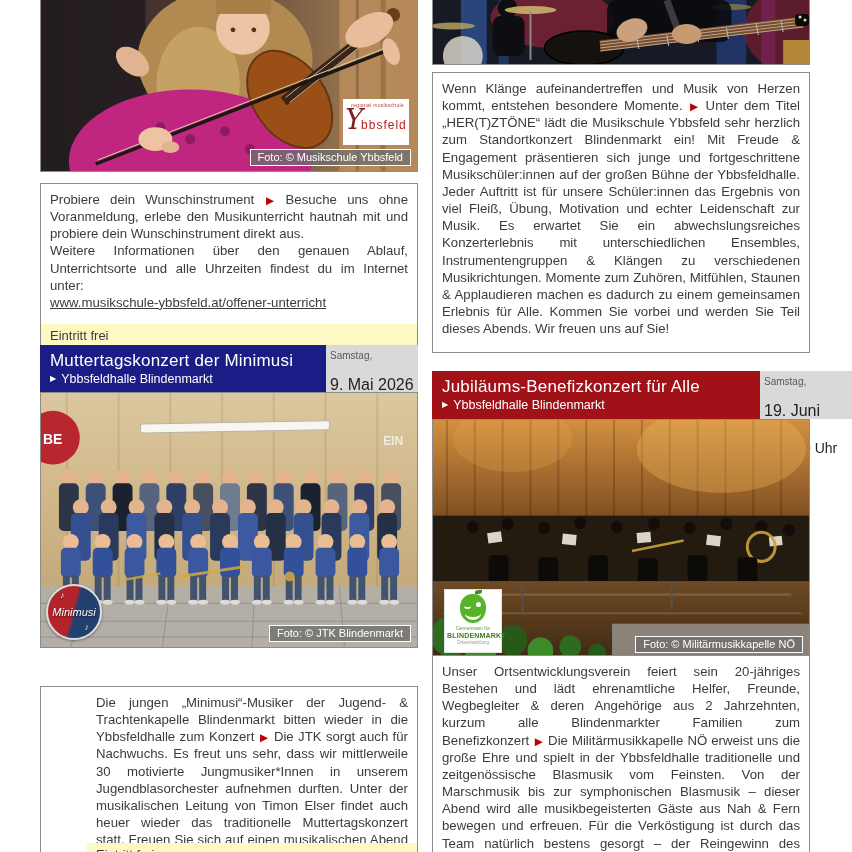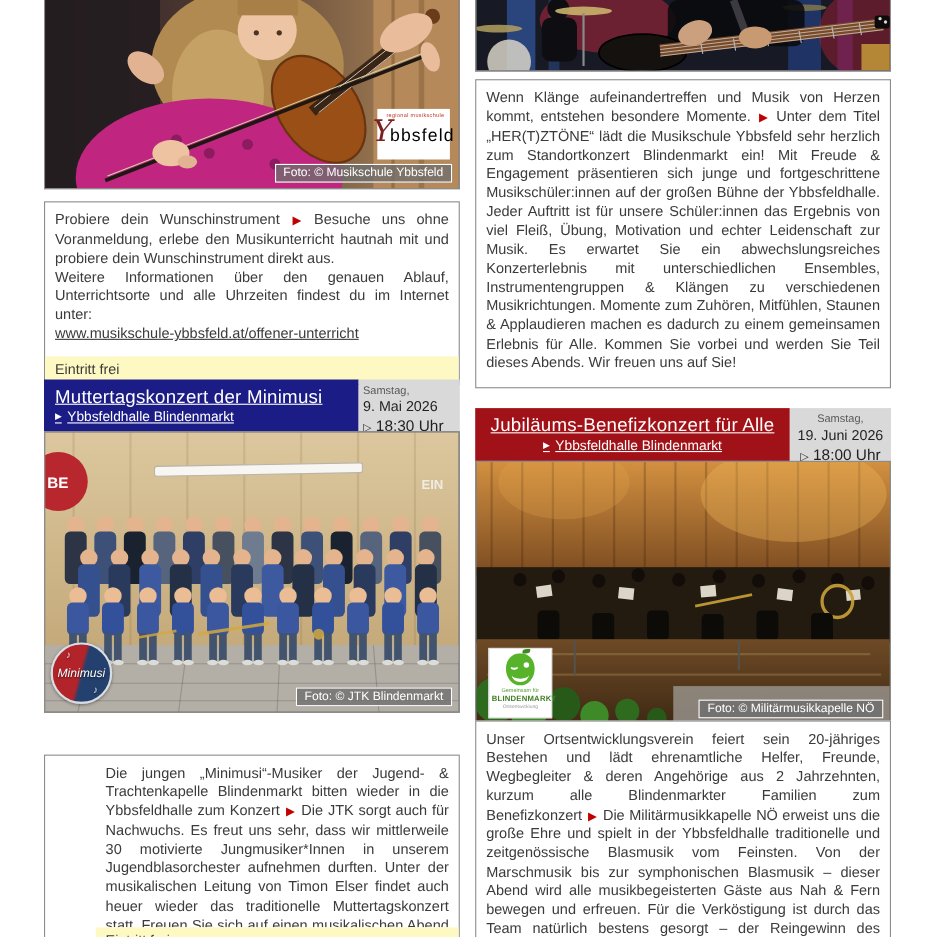--- a/index.html
+++ b/index.html
@@ -18,40 +18,40 @@
             text-align:justify;color:#3b3b3b;hyphens:auto;-webkit-hyphens:auto;}
   .para{margin:0;}
   .arrow{color:#c00000;font-size:10.5px;margin:0 5px;}
   .link{color:#3b3b3b;text-decoration:underline;cursor:pointer;}
   .box-footer{flex:0 0 auto;background:#fef9c3;padding:4px 9px 6px;font-size:13px;color:#3b3b3b;}
 
   
   .event-header{position:absolute;display:flex;box-sizing:border-box;}
   .event-header.blue .header-main{background:#1c1c86;}
   .event-header.red  .header-main{background:#a11218;}
-  .header-main{flex:1 1 auto;color:#fff;padding:4px 10px 5px;display:flex;flex-direction:column;justify-content:center;text-decoration:underline;}
+  .header-main{flex:1 1 auto;color:#fff;padding:4px 10px 5px;display:flex;flex-direction:column;justify-content:center;}
   .header-title{font-size:17px;letter-spacing:.2px;white-space:nowrap;}
   .header-venue{font-size:12.5px;margin-top:1px;}
   .venue-arrow{font-size:8px;margin-right:5px;position:relative;top:-2px;color:#fff;}
   .date-box{flex:0 0 92px;background:#d9d9d9;padding:5px 4px 4px;box-sizing:border-box;color:#1f1f1f;}
   .date-day{font-size:10px;color:#595959;}
-  .date-date{font-size:13px;margin-top:1px;}
+  .date-date{font-size:16px;margin-top:15px;}
   .date-time{font-size:14px;margin-top:2px;}
   .time-arrow{font-size:10px;margin-right:4px;color:#1f1f1f;}
 
   
   .caption{position:absolute;right:6px;bottom:5px;background:rgba(110,110,110,.78);
            border:1px solid #ffffff;color:#fff;font-size:11px;padding:1px 7px 2px;white-space:nowrap;}
 
   .logo-ybbsfeld{position:absolute;right:8px;bottom:26px;width:66px;height:46px;background:#fff;
                  box-sizing:border-box;padding:3px 5px 2px;}
   .yb-tag{font-size:5px;color:#c0392b;text-align:right;line-height:1.25;letter-spacing:.3px;}
   .yb-brand{display:flex;align-items:baseline;justify-content:center;margin-top:1px;}
   .yb-y{font-family:"DejaVu Serif",serif;font-style:italic;font-size:27px;line-height:.85;color:#7b2220;}
-  .yb-rest{font-size:16px;color:#000000;letter-spacing:1px;margin-left:-2px;}
+  .yb-rest{font-size:12px;color:#b91c1c;letter-spacing:1px;margin-left:-2px;}
 
   .badge-minimusi{position:absolute;left:5px;bottom:7px;width:56px;height:56px;border-radius:50%;
                   border:2px solid #d8dde2;box-sizing:border-box;
                   background:linear-gradient(105deg,#b3242a 0 47%,#23406e 53% 100%);
                   display:flex;align-items:center;justify-content:center;
                   color:#fff;font-size:11px;font-style:italic;text-shadow:0 1px 2px rgba(0,0,0,.65);
                   box-shadow:0 1px 3px rgba(0,0,0,.4);}
   .badge-note{position:absolute;font-size:9px;color:rgba(255,255,255,.85);font-style:normal;}
   .badge-note.n1{top:4px;left:12px;}
   .badge-note.n2{bottom:6px;right:11px;}
@@ -70,21 +70,21 @@
 
   
   #p1{left:40px;top:0;width:378px;height:172px;}
   #b1{left:40px;top:183px;width:378px;height:167px;}
   #h2{left:40px;top:345px;width:378px;height:47px;}
   #p2{left:40px;top:392px;width:378px;height:256px;}
   #b2{left:40px;top:686px;width:378px;height:183px;padding-left:46px;}
 
   #p3{left:432px;top:0;width:378px;height:65px;}
   #b3{left:432px;top:72px;width:378px;height:281px;}
-  #h4{left:432px;top:371px;width:378px;height:48px;text-align:center;}
+  #h4{left:432px;top:371px;width:420px;height:48px;}
   #p4{left:432px;top:419px;width:378px;height:240px;}
   #b4{left:432px;top:655px;width:378px;height:250px;}
 </style>
 </head>
 <body>
 
 <div class="page">
 
   <div class="photo cut-top" id="p1">
     <svg viewBox="0 0 378 172" preserveAspectRatio="none">

